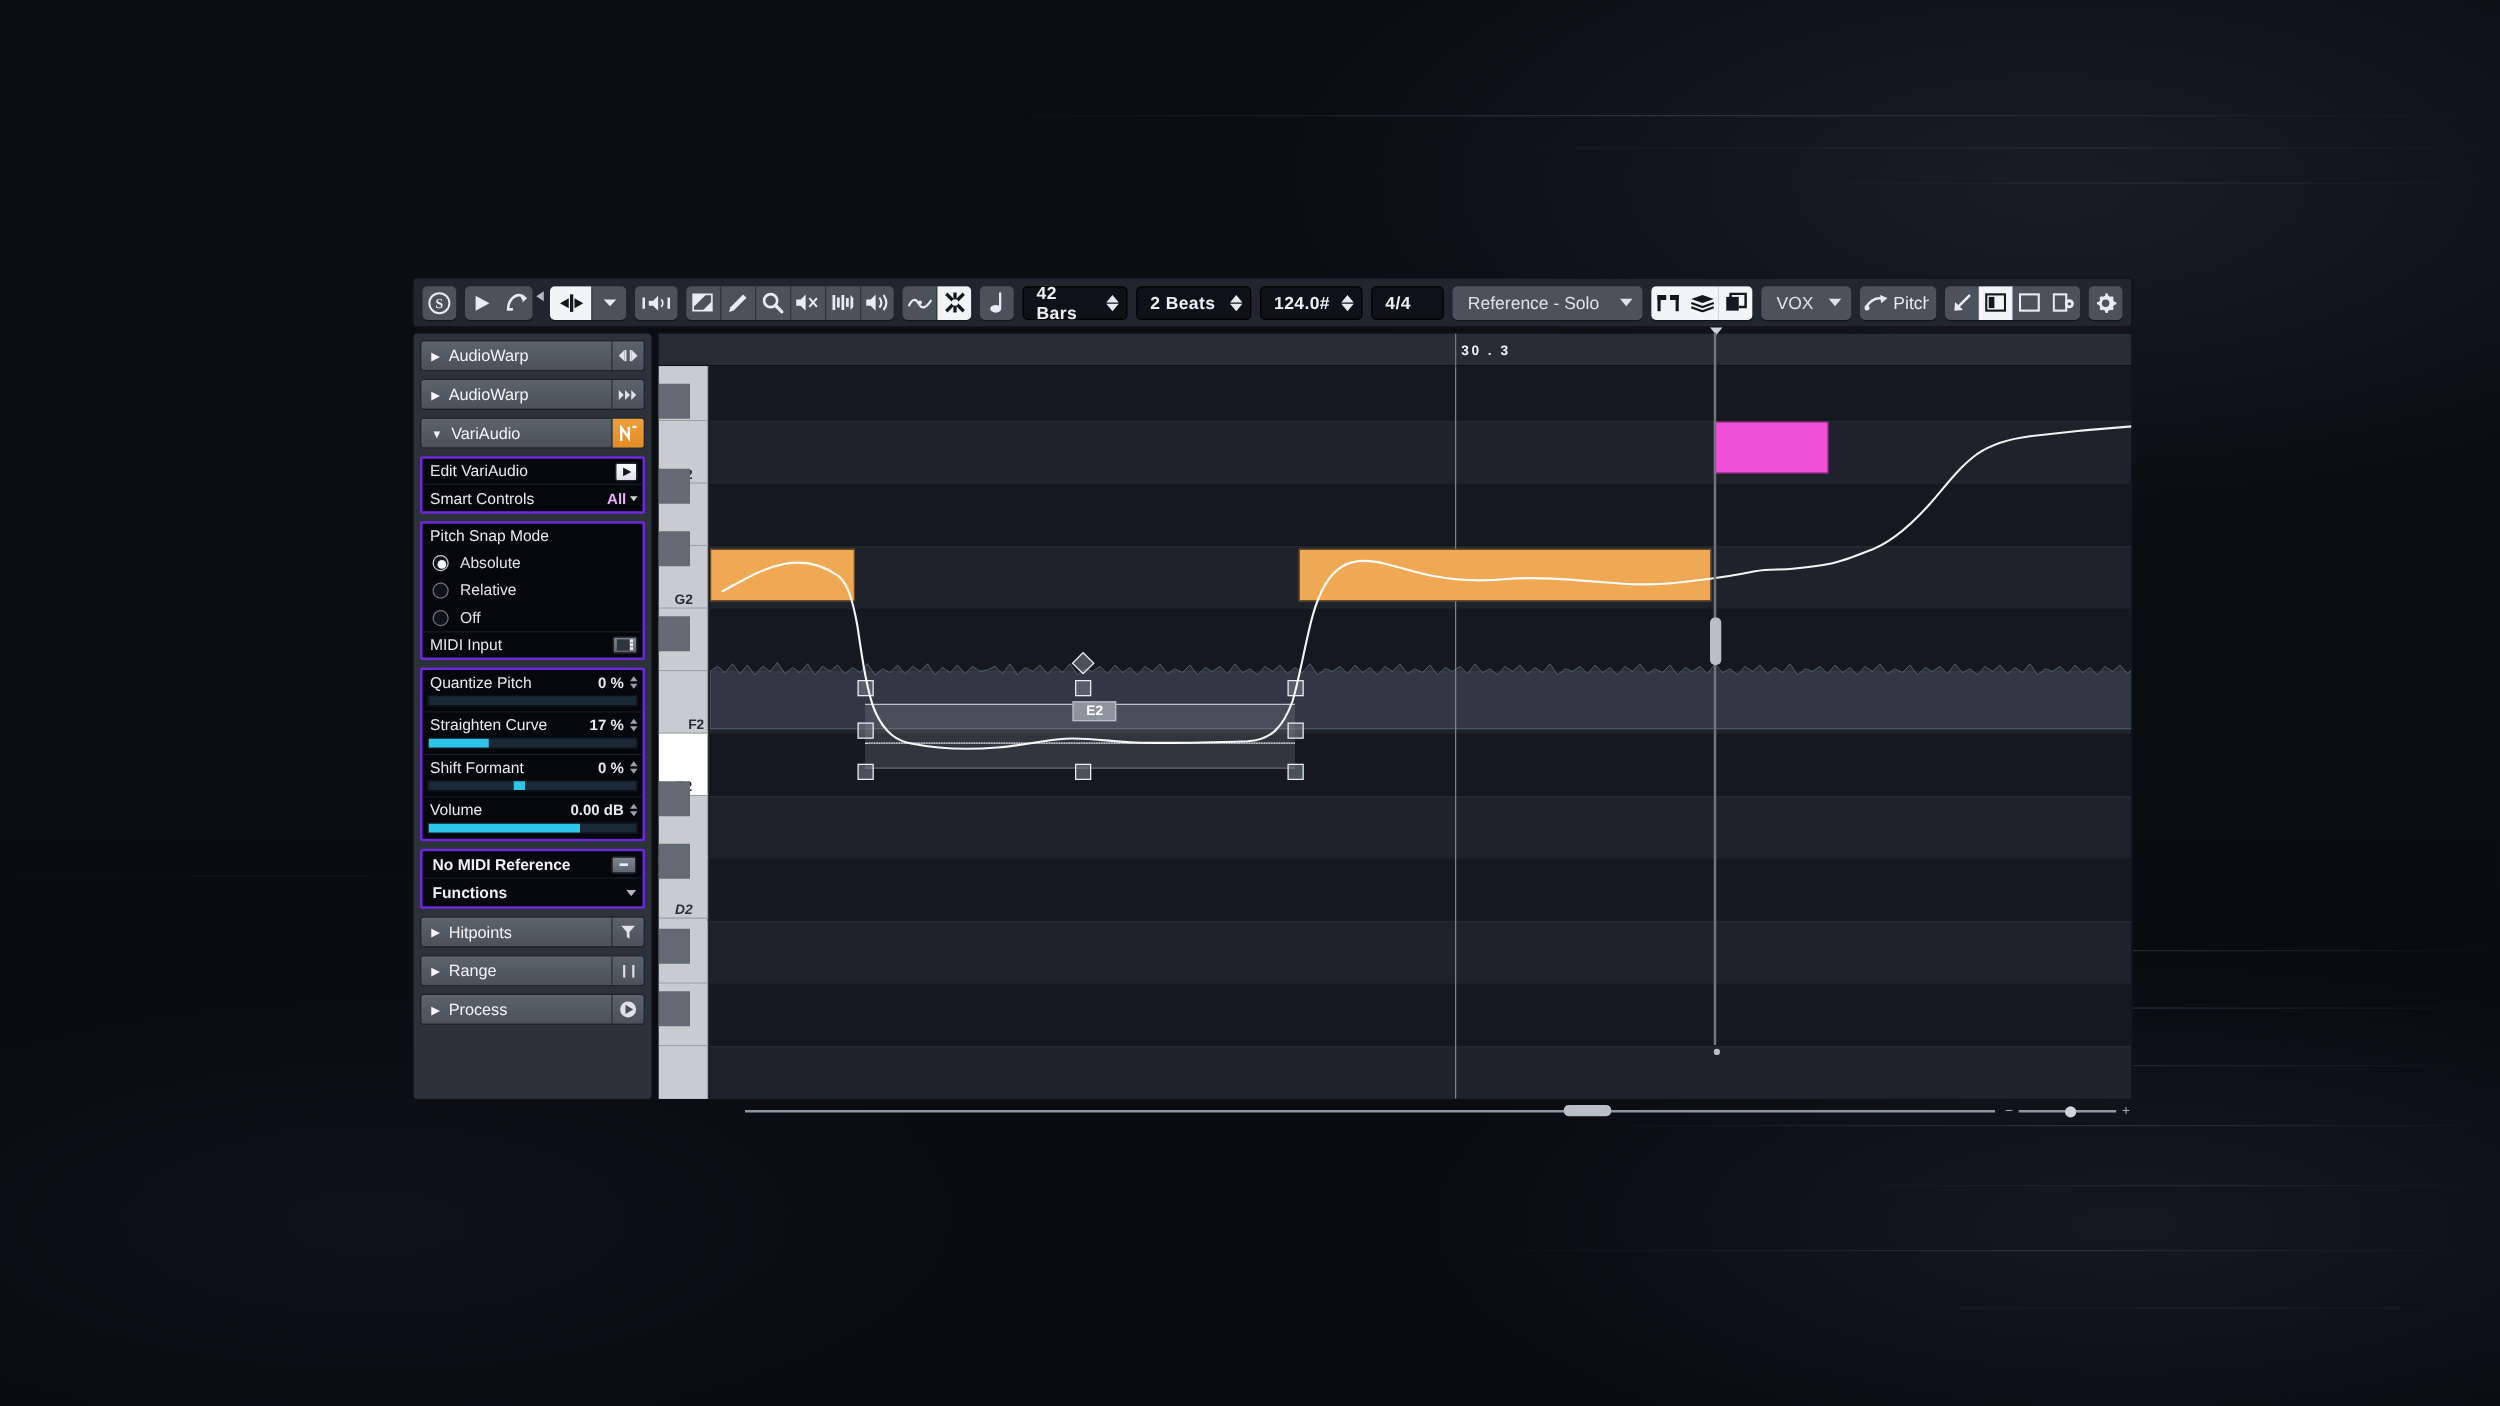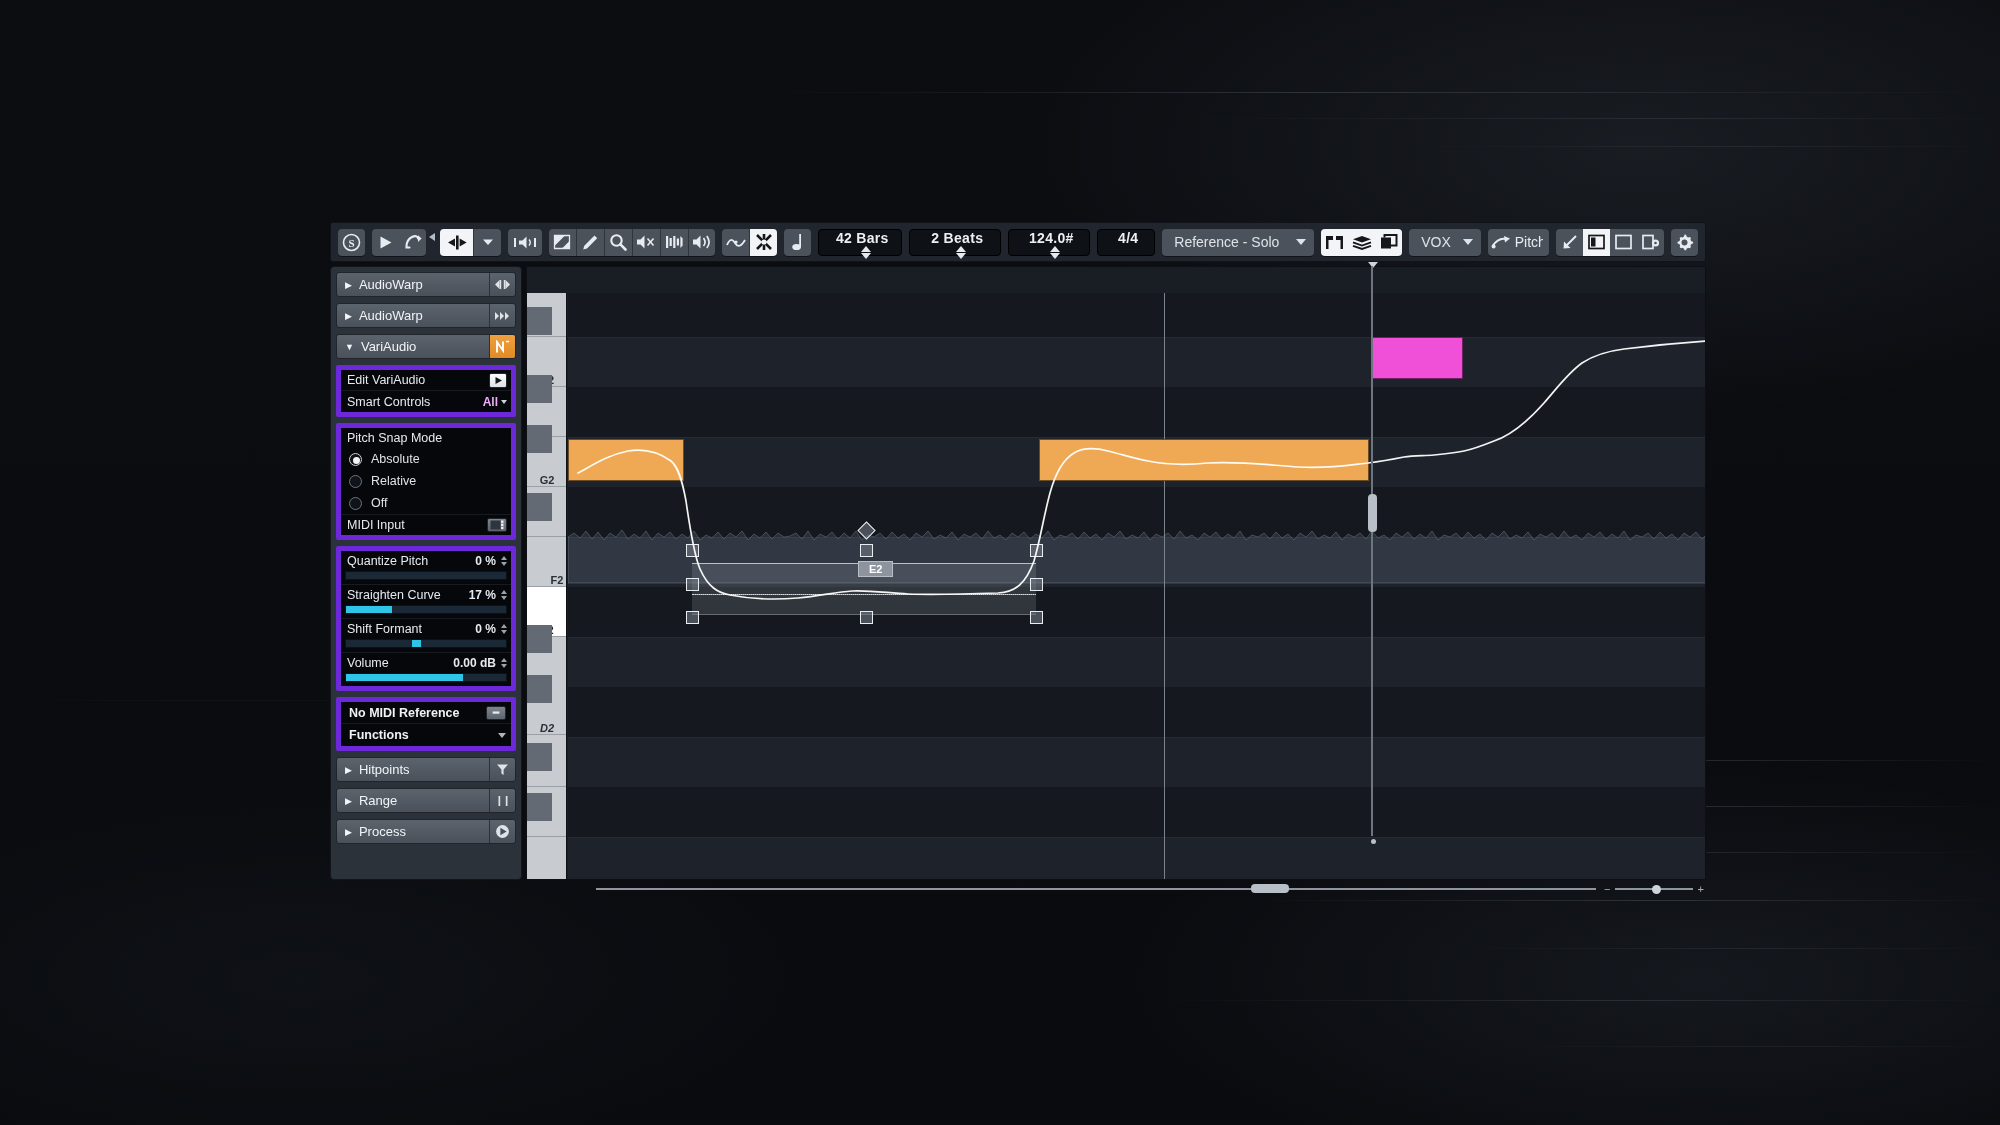--- a/index.html
+++ b/index.html
@@ -71,21 +71,20 @@
   .numfield {
     height: 27px; min-width: 60px;
     background: #0e1116;
     border: 1px solid #000;
     border-radius: 4px;
     display: flex; align-items: center; justify-content: space-between;
     padding: 0 6px 0 10px;
     color: #eceff3; font-size: 14px; font-weight: bold;
     letter-spacing: .3px;
     cursor: pointer;
-    flex-direction: column;
   }
   .spin { display: flex; flex-direction: column; gap: 1px; margin-left: 7px; }
   .spin i { display:block; width: 0; height: 0; border-left: 5px solid transparent; border-right: 5px solid transparent; }
   .spin i.up { border-bottom: 6px solid #e6e9ee; }
   .spin i.dn { border-top: 6px solid #e6e9ee; }
 
   .selfield {
     height: 27px;
     background: #4b525c;
     border-radius: 4px;
@@ -121,21 +120,21 @@
   .sect .aux {
     width: 26px; height: 25px; margin-left: auto;
     border-left: 1px solid #2b313a;
     display: flex; align-items: center; justify-content: center;
     color: #dfe3e8; font-size: 11px;
   }
   .sect .aux.orange { background: linear-gradient(180deg,#efa13f,#e08a24); color: #fff; }
 
   .panelblk {
     background: #05070a;
-    border: 5px solid #6d28d9;
+    border: 2px solid #6d28d9;
     border-radius: 2px;
     margin-bottom: 6px;
   }
   .prow {
     height: 21px; display: flex; align-items: center;
     padding: 0 4px 0 6px;
     color: #e6eaef; font-size: 12.5px;
     border-bottom: 1px solid #171b21;
     cursor: pointer;
   }
@@ -729,20 +728,24 @@
         <svg width="15" height="15" viewBox="0 0 15 15">
             <circle cx="7.5" cy="7.5" r="6.4" fill="currentColor"></circle>
             <polygon points="5.4,3.8 11.6,7.5 5.4,11.2" fill="#4a515a"></polygon>
           </svg>
       </span>
     </div>
   </div>
 
   <div id="editor">
 
+    <div id="ruler">
+      <div class="ruler-tick" style="left:637px"></div>
+      <div class="ruler-mark" style="left:637px">30 . 3</div>
+    </div>
 
     <div id="keys">
 
       <div class="wkey" style="top:-10px;height:54px;"></div>
       <div class="wkey" style="top:44px; height:50px;">
           <span>A2</span>
         </div>
       <div class="wkey" style="top:94px; height:50px;"></div>
       <div class="wkey" style="top:144px;height:50px;">
           <span>G2</span>

